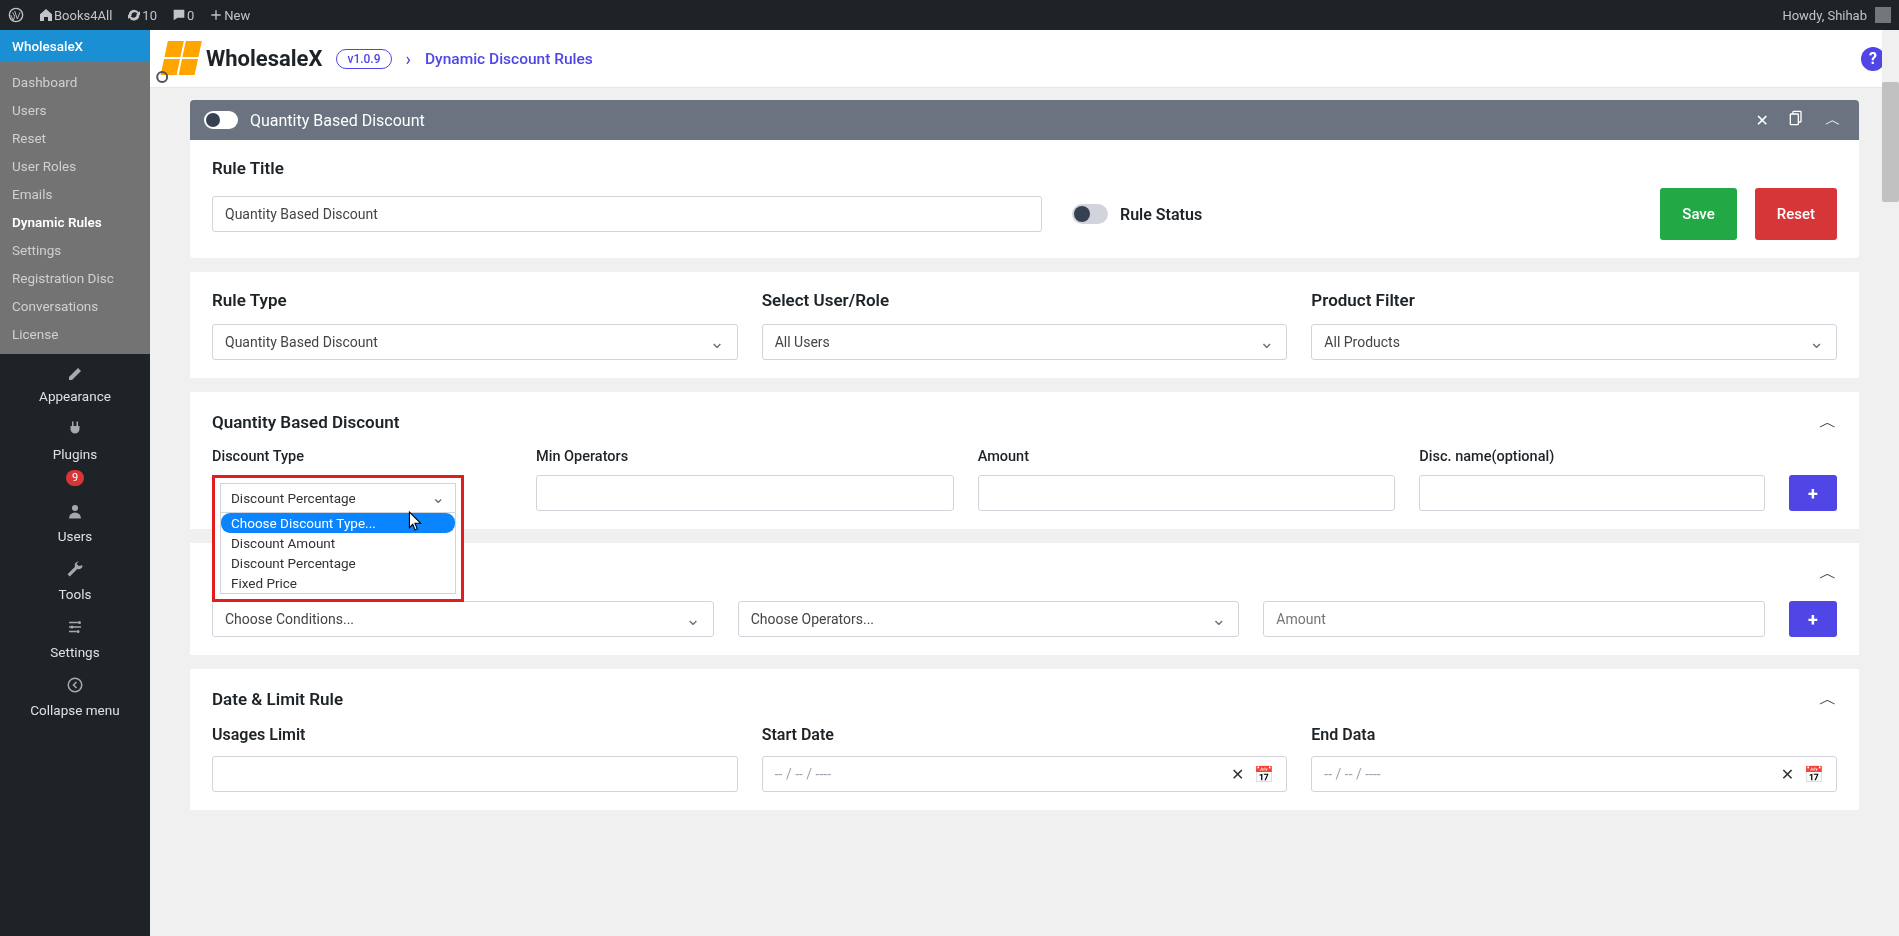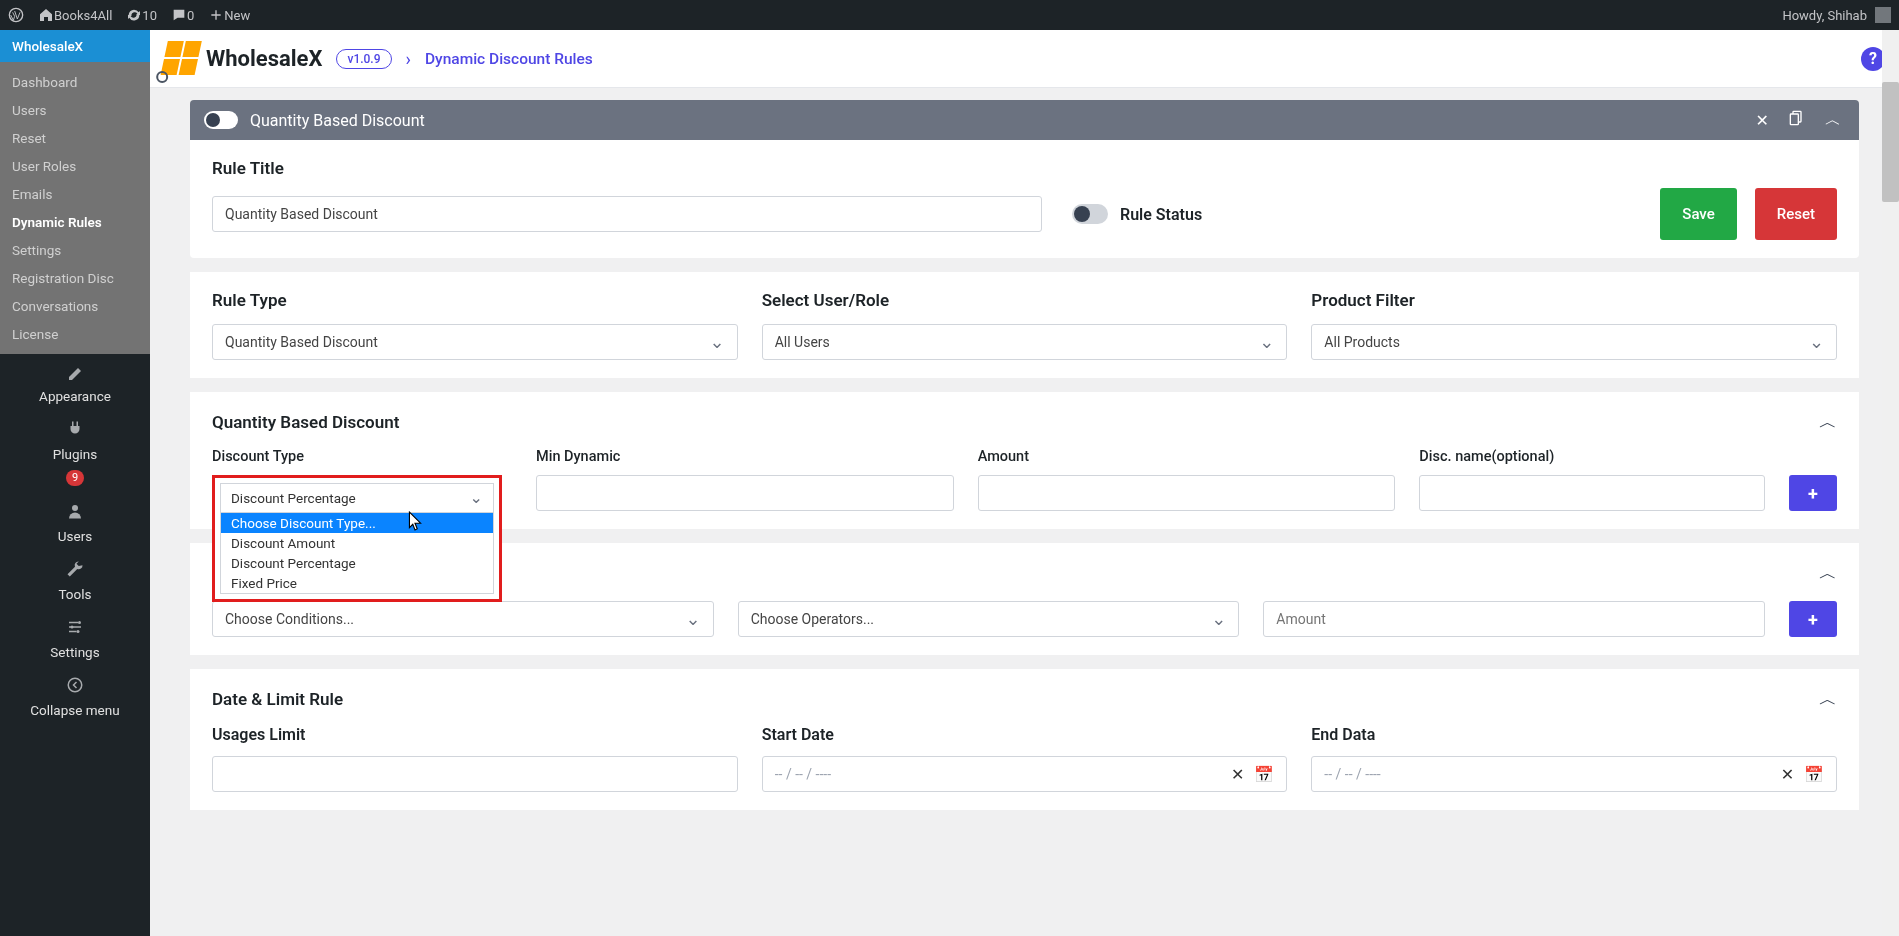--- a/index.html
+++ b/index.html
@@ -69,25 +69,25 @@
 .toggle2 .knob { width: 16px; height: 16px; background: #374151; border-radius: 50%; position: absolute; left: 2px; top: 2px; }
 .status-label { font-size: 16px; font-weight: 600; color: #1d2327; }
 .btn { height: 52px; padding: 0 22px; border: none; border-radius: 3px; font-size: 15px; font-weight: 500; color: #fff; cursor: pointer; }
 .btn-save { background: #22a845; }
 .btn-reset { background: #d63638; }
 .btn-add { width: 48px; height: 36px; background: #4f46e5; color: #fff; border: none; border-radius: 3px; font-size: 18px; font-weight: 700; display: flex; align-items: center; justify-content: center; }
 .field-label { font-size: 14.5px; font-weight: 500; color: #1d2327; margin-bottom: 10px; }
 
 
 .dd-wrap { position: relative; }
-.dd-openbox { position: absolute; left: 0; top: 0; width: 290px; border: 3px solid #e11d1d; background: #fff; z-index: 50; }
+.dd-openbox { position: absolute; left: 0; top: 0; width: 252px; border: 3px solid #e11d1d; background: #fff; z-index: 50; }
 .dd-sel { height: 30px; border: 1px solid #d1d5db; margin: 5px 5px 0 5px; padding: 0 10px; display: flex; align-items: center; justify-content: space-between; font-size: 13.5px; color: #333; }
 .dd-sel::after { content: "⌄"; color: #6b7280; font-size: 16px; line-height: 10px; }
 .dd-list { border: 1px solid #d1d5db; border-top: none; margin: 0 5px 5px 5px; font-size: 13.5px; }
-.dd-opt { padding: 2px 10px; color: #333; cursor: pointer; }
+.dd-opt { padding: 2px 10px; color: #333; cursor: pointer; border-radius: 9px; }
 .dd-opt.highlight { background: #0a84ff; color: #fff; }
 
 .cursor-arrow { position: absolute; left: 193px; top: 33px; width: 14px; height: 20px; pointer-events: none; z-index: 60; }
 .cursor-arrow svg { width: 14px; height: 20px; }
 
 .collapse-caret { cursor: pointer; font-size: 18px; color: #374151; }
 .section-header { display: flex; justify-content: space-between; align-items: center; margin-bottom: 14px; }
 .date-input { display: flex; align-items: center; gap: 6px; height: 36px; border: 1px solid #d1d5db; border-radius: 3px; padding: 0 12px; font-size: 14px; color: #9ca3af; justify-content: space-between; }
 .date-input .clr { color: #333; font-size: 16px; cursor: pointer; }
 .date-input .cal { font-size: 16px; color: #333; }
@@ -283,21 +283,21 @@
                   <div class="dd-opt">Fixed Price</div>
                 </div>
                 <div class="cursor-arrow"><svg viewBox="0 0 12 18">
                       <path d="M1 1l0 14 3-3 2 5 2-1-2-5 5 0z" fill="#fff" stroke="#000" stroke-width="1"></path>
                     </svg></div>
               </div>
               <div style="height:36px"></div>
             </div>
           </div>
           <div class="col">
-            <div class="field-label">Min Dynamic</div>
+            <div class="field-label">Min Operators</div>
             <input class="input-text" style="">
           </div>
           <div class="col">
             <div class="field-label">Amount</div>
             <input class="input-text" style="">
           </div>
           <div style="flex:1; display:flex; gap:24px; align-items:flex-end">
             <div style="flex:1">
               <div class="field-label">Disc. name(optional)</div>
               <input class="input-text" style="">

